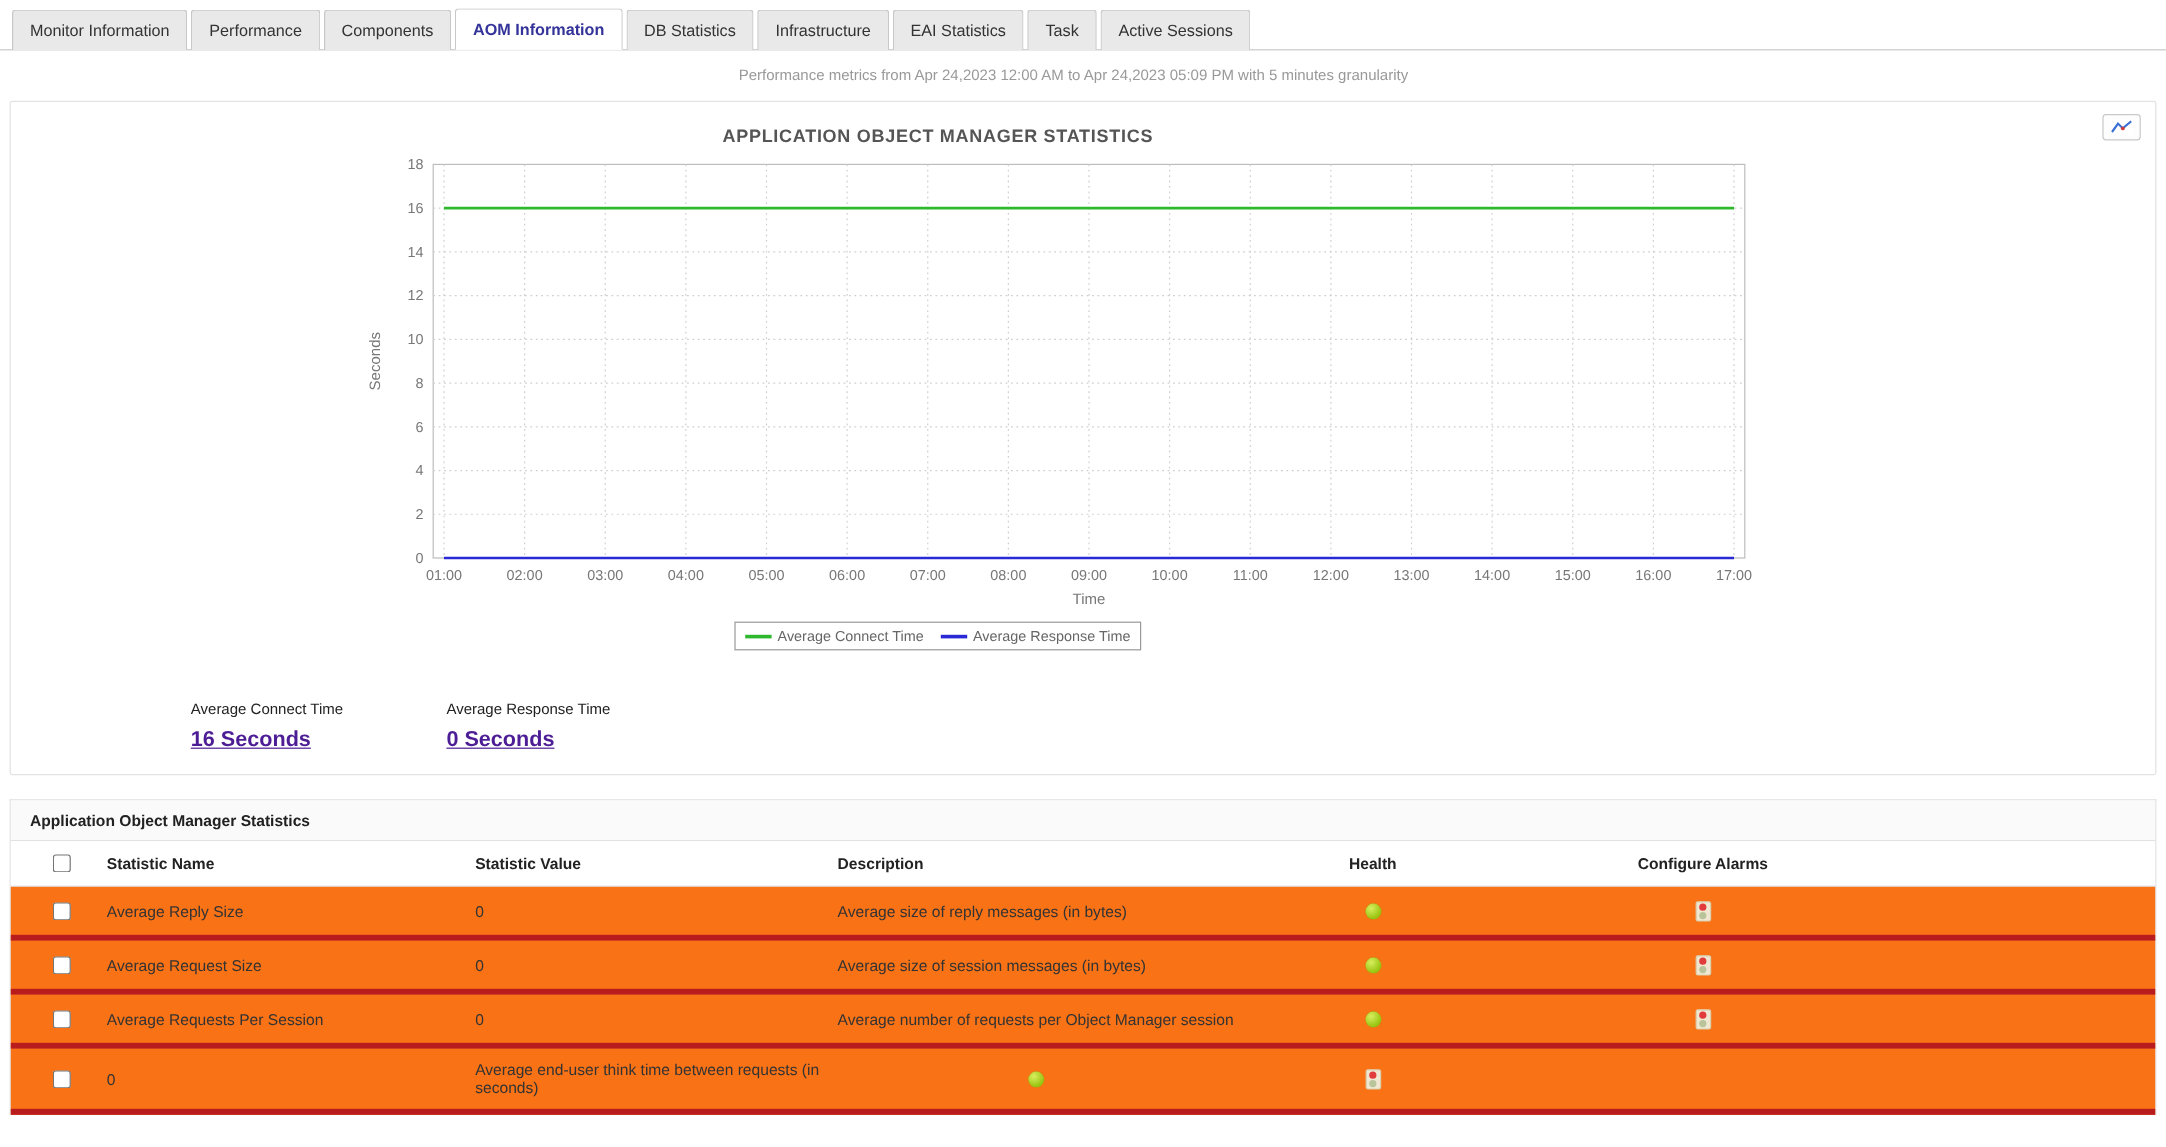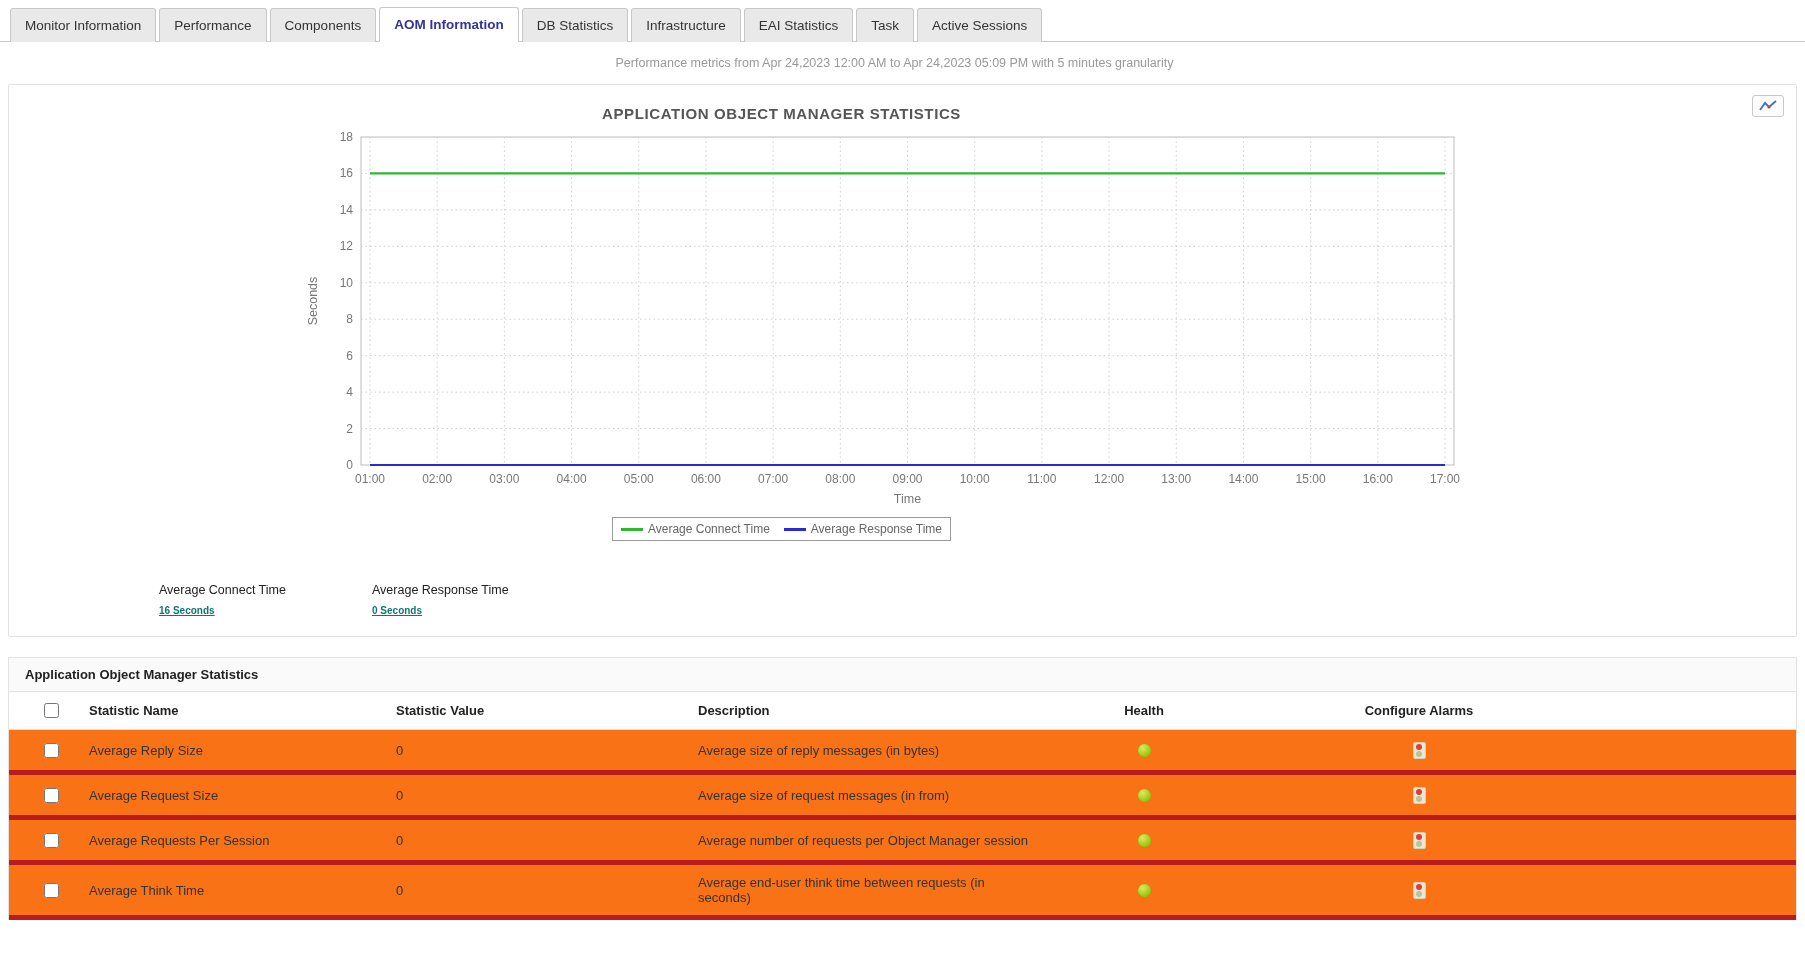--- a/index.html
+++ b/index.html
@@ -31,22 +31,22 @@
   .legend-box { display: inline-flex; align-items: center; border: 1px solid #999;
     padding: 4px 8px; gap: 14px; background: #fff; }
   .legend-item { display: inline-flex; align-items: center; gap: 5px;
     font-size: 12px; color: #666; }
   .legend-swatch { width: 22px; height: 0; border-top: 3px solid #000; }
 
   
   .summary-row { display: flex; padding-left: 150px; margin-top: 42px; gap: 0; }
   .summary-block { width: 213px; }
   .summary-label { font-size: 12.5px; color: #222; }
-  .summary-value { display: inline-block; margin-top: 8px; font-size: 10px; font-weight: bold;
-    color: #0f766e; text-decoration: underline; cursor: pointer; }
+  .summary-value { display: inline-block; margin-top: 8px; font-size: 18px; font-weight: bold;
+    color: #4c1d95; text-decoration: underline; cursor: pointer; }
 
   
   .table-panel { margin: 20px 8px 0 8px; border: 1px solid #e2e2e2; border-bottom: none; }
   .table-title { background: #fafafa; border-bottom: 1px solid #e2e2e2;
     font-size: 13px; font-weight: bold; color: #222; padding: 9px 16px; }
   .tgrid-head, .trow { display: grid;
     grid-template-columns: 80px 307px 302px 341px 220px 330px 1fr;
     align-items: center; }
   .tgrid-head { border-bottom: 1px solid #ddd; background: #fff; min-height: 38px; }
   .tgrid-head .c { font-weight: bold; font-size: 13px; color: #222; }
@@ -204,21 +204,21 @@
           </span>
         </div>
         <div class="c"></div>
       </div>
       <div class="trow">
         <div class="c c-check">
           <input type="checkbox" style="">
         </div>
         <div class="c">Average Request Size</div>
         <div class="c">0</div>
-        <div class="c">Average size of request messages (in from)</div>
+        <div class="c">Average size of session messages (in bytes)</div>
         <div class="c c-health">
           <span class="health-dot"></span>
         </div>
         <div class="c c-alarm">
           <span class="alarm-icon">
             <span class="r"></span>
             <span class="g"></span>
           </span>
         </div>
         <div class="c"></div>
@@ -238,21 +238,20 @@
             <span class="r"></span>
             <span class="g"></span>
           </span>
         </div>
         <div class="c"></div>
       </div>
       <div class="trow">
         <div class="c c-check">
           <input type="checkbox" style="">
         </div>
-        <div class="c">Average Think Time</div>
         <div class="c">0</div>
         <div class="c">Average end-user think time between requests (in seconds)</div>
         <div class="c c-health">
           <span class="health-dot"></span>
         </div>
         <div class="c c-alarm">
           <span class="alarm-icon">
             <span class="r"></span>
             <span class="g"></span>
           </span>

